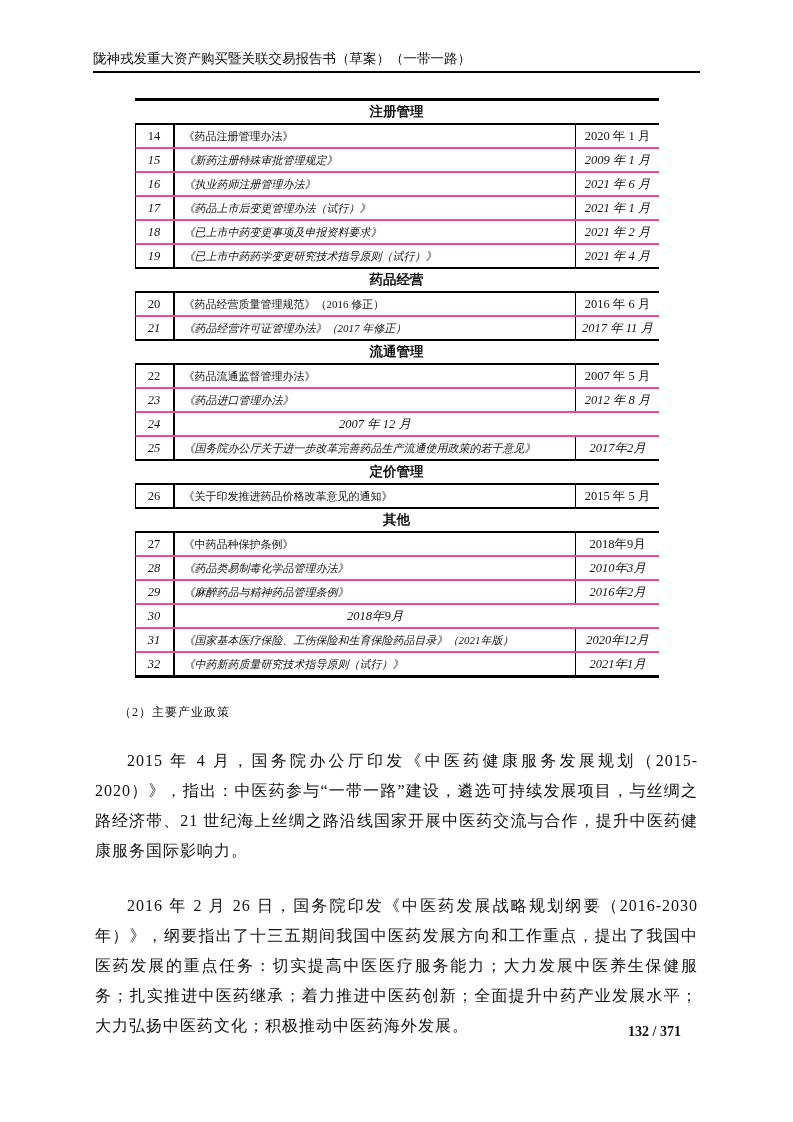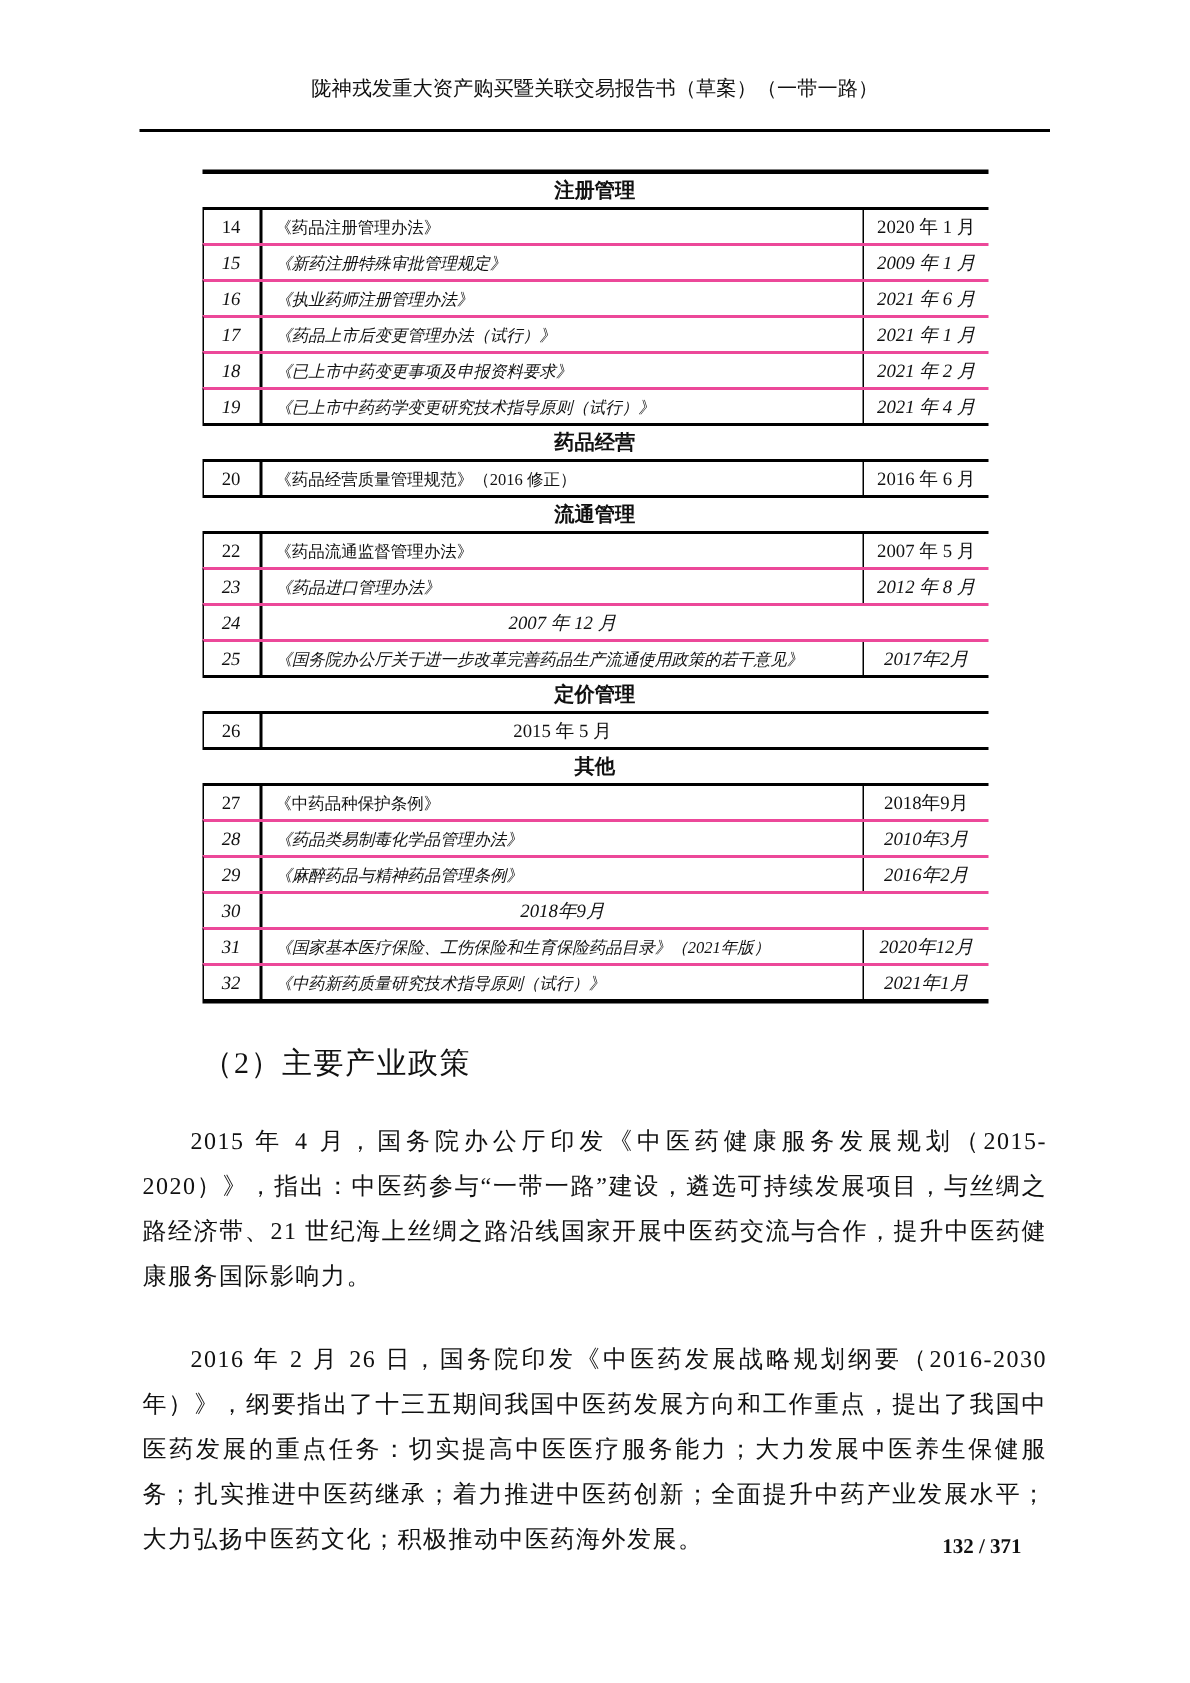--- a/index.html
+++ b/index.html
@@ -10,24 +10,24 @@
     font-family: "Liberation Serif", "DejaVu Serif", serif;
     position: relative;
     overflow: hidden;
   }
   .page { position: absolute; inset: 0; }
 
   
   .doc-header {
     margin: 50px 93px 0 93px;
     display: flex;
-    justify-content: center;
+    justify-content: flex-start;
     align-items: flex-end;
     border-bottom: 2px solid #000;
-    padding-bottom: 18px;
+    padding-bottom: 3px;
     font-size: 13.5px;
   }
 
   
   .table-wrap {
     width: 524px;
     margin: 25px auto 0 auto;
     border-top: 3px solid #000;
     border-bottom: 3px solid #000;
   }
@@ -64,21 +64,21 @@
   .trow .c3 {
     display: flex; align-items: center; justify-content: center;
     font-size: 12.5px;
     white-space: nowrap;
   }
 
   
   .body-text { margin: 0 95px; }
   .subheading {
     margin-top: 26px;
-    font-size: 20px;
+    font-size: 12px;
     text-indent: 2em;
     letter-spacing: 1px;
   }
   .para {
     margin: 25px 0 0 0;
     font-size: 16px;
     line-height: 30px;
     text-indent: 2em;
     text-align: justify;
     letter-spacing: 1px;
@@ -135,20 +135,25 @@
         <div class="c1">19</div>
         <div class="c2">《已上市中药药学变更研究技术指导原则（试行）》</div>
         <div class="c3">2021 年 4 月</div>
       </div>
       <div class="sec-title">药品经营</div>
       <div class="trow">
         <div class="c1">20</div>
         <div class="c2">《药品经营质量管理规范》（2016 修正）</div>
         <div class="c3">2016 年 6 月</div>
       </div>
+      <div class="trow">
+        <div class="c1">21</div>
+        <div class="c2">《药品经营许可证管理办法》（2017 年修正）</div>
+        <div class="c3">2017 年 11 月</div>
+      </div>
       <div class="sec-title">流通管理</div>
       <div class="trow">
         <div class="c1">22</div>
         <div class="c2">《药品流通监督管理办法》</div>
         <div class="c3">2007 年 5 月</div>
       </div>
       <div class="trow">
         <div class="c1">23</div>
         <div class="c2">《药品进口管理办法》</div>
         <div class="c3">2012 年 8 月</div>
@@ -158,20 +163,21 @@
         <div class="c3">2007 年 12 月</div>
       </div>
       <div class="trow">
         <div class="c1">25</div>
         <div class="c2">《国务院办公厅关于进一步改革完善药品生产流通使用政策的若干意见》</div>
         <div class="c3">2017年2月</div>
       </div>
       <div class="sec-title">定价管理</div>
       <div class="trow">
         <div class="c1">26</div>
+        <div class="c2">《关于印发推进药品价格改革意见的通知》</div>
         <div class="c3">2015 年 5 月</div>
       </div>
       <div class="sec-title">其他</div>
       <div class="trow">
         <div class="c1">27</div>
         <div class="c2">《中药品种保护条例》</div>
         <div class="c3">2018年9月</div>
       </div>
       <div class="trow">
         <div class="c1">28</div>

